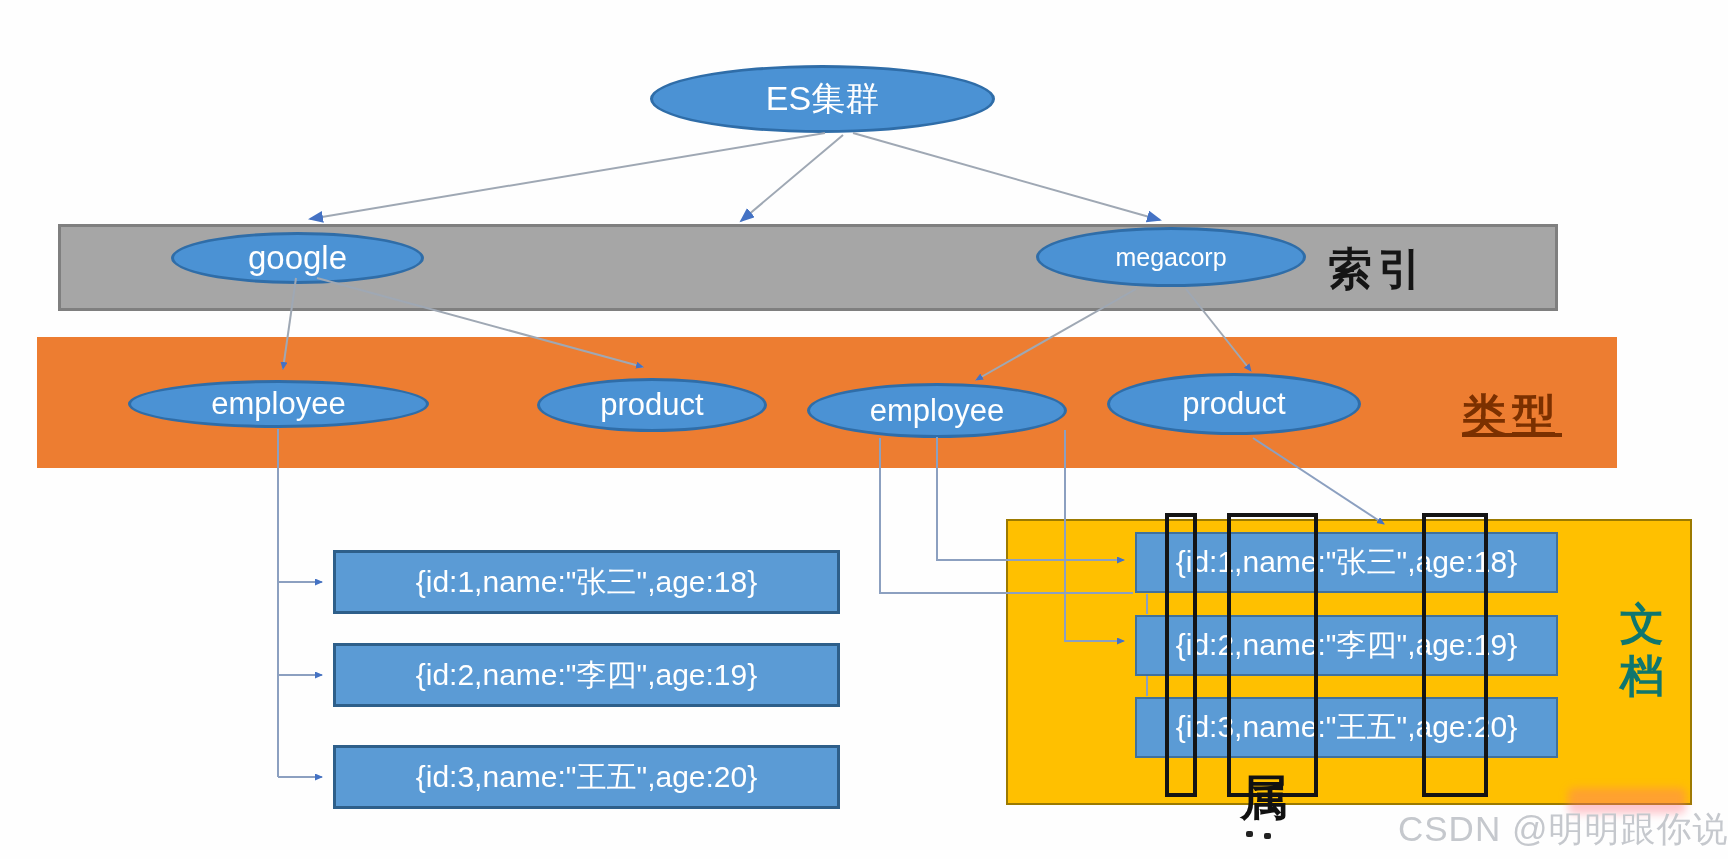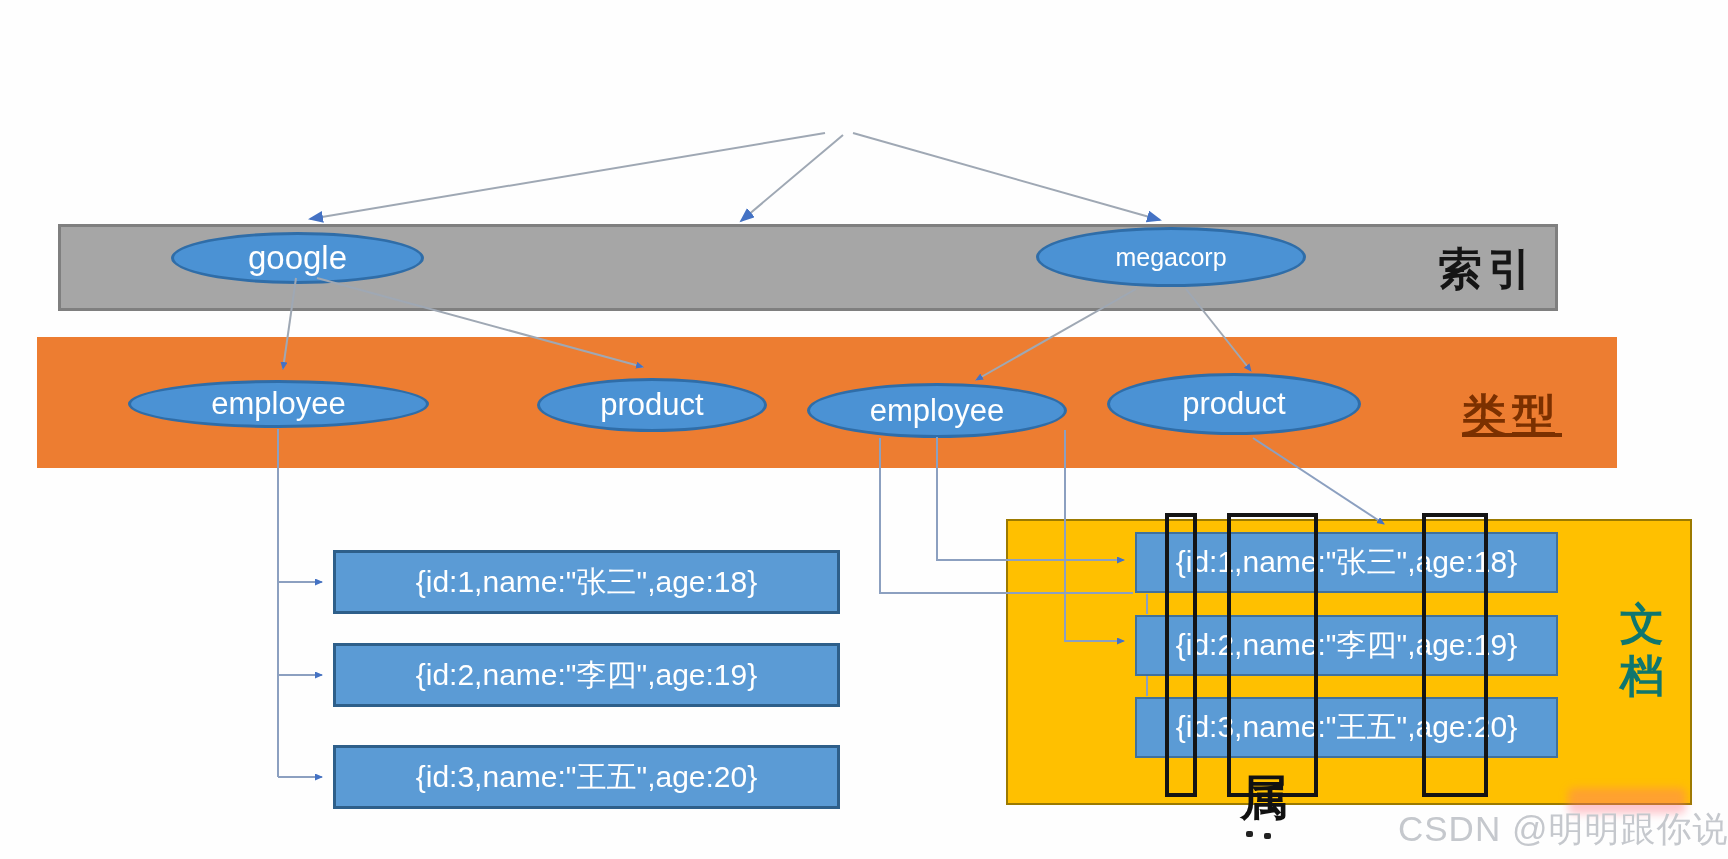--- a/index.html
+++ b/index.html
@@ -2,21 +2,21 @@
 <html><head>
 <meta charset="utf-8">
 <style>
   html,body{margin:0;padding:0;background:#fff;}
   .canvas{position:relative;width:1728px;height:859px;background:#fefefe;overflow:hidden;
           font-family:"Liberation Sans","DejaVu Sans",sans-serif;}
   .band{position:absolute;box-sizing:border-box;}
   .band-index{left:58px;top:224px;width:1500px;height:87px;background:#a6a6a6;border:3px solid #7f7f7f;z-index:1;}
   .band-type{left:37px;top:337px;width:1580px;height:131px;background:#ED7D31;z-index:1;}
   .band-label{position:absolute;font-weight:bold;font-size:44px;letter-spacing:6px;z-index:2;}
-  .label-index{left:1438px;top:240px;color:#151515;}
+  .label-index{left:1328px;top:240px;color:#151515;}
   .label-type{left:1462px;top:386px;color:#7B3000;text-decoration:underline;}
   .node{position:absolute;box-sizing:border-box;border-radius:50%;background:#4B92D4;border:3px solid #2F6DA8;
         display:flex;align-items:center;justify-content:center;color:#fff;z-index:4;}
   .node span{white-space:nowrap;}
   .doc-rect{position:absolute;box-sizing:border-box;background:#5B9BD5;border:3px solid #2E5F8A;
             display:flex;align-items:center;justify-content:center;color:#fff;font-size:30px;z-index:4;}
   .doc-box{position:absolute;left:1006px;top:519px;width:686px;height:286px;background:#FFC000;
            border:2px solid #9c7a00;box-sizing:border-box;z-index:2;}
   .row-rect{position:absolute;box-sizing:border-box;background:#5B9BD5;border:2px solid #41719C;
             display:flex;align-items:center;justify-content:center;color:#fff;font-size:30px;z-index:4;}
@@ -35,20 +35,23 @@
 </head>
 <body>
 
 <div class="canvas">
 
   <div class="band band-index"></div>
   <div class="band band-type"></div>
   <div class="band-label label-index">索引</div>
   <div class="band-label label-type">类型</div>
 
+  <div class="node" style="left:650px;top:65px;width:345px;height:68px;font-size:34px;">
+    <span>ES集群</span>
+  </div>
 
   <div class="node" style="left:171px;top:232px;width:253px;height:52px;font-size:33px;">
     <span>google</span>
   </div>
   <div class="node" style="left:1036px;top:227px;width:270px;height:60px;font-size:25px;">
     <span>megacorp</span>
   </div>
 
   <div class="node" style="left:128px;top:380px;width:301px;height:48px;font-size:31px;">
     <span>employee</span>

